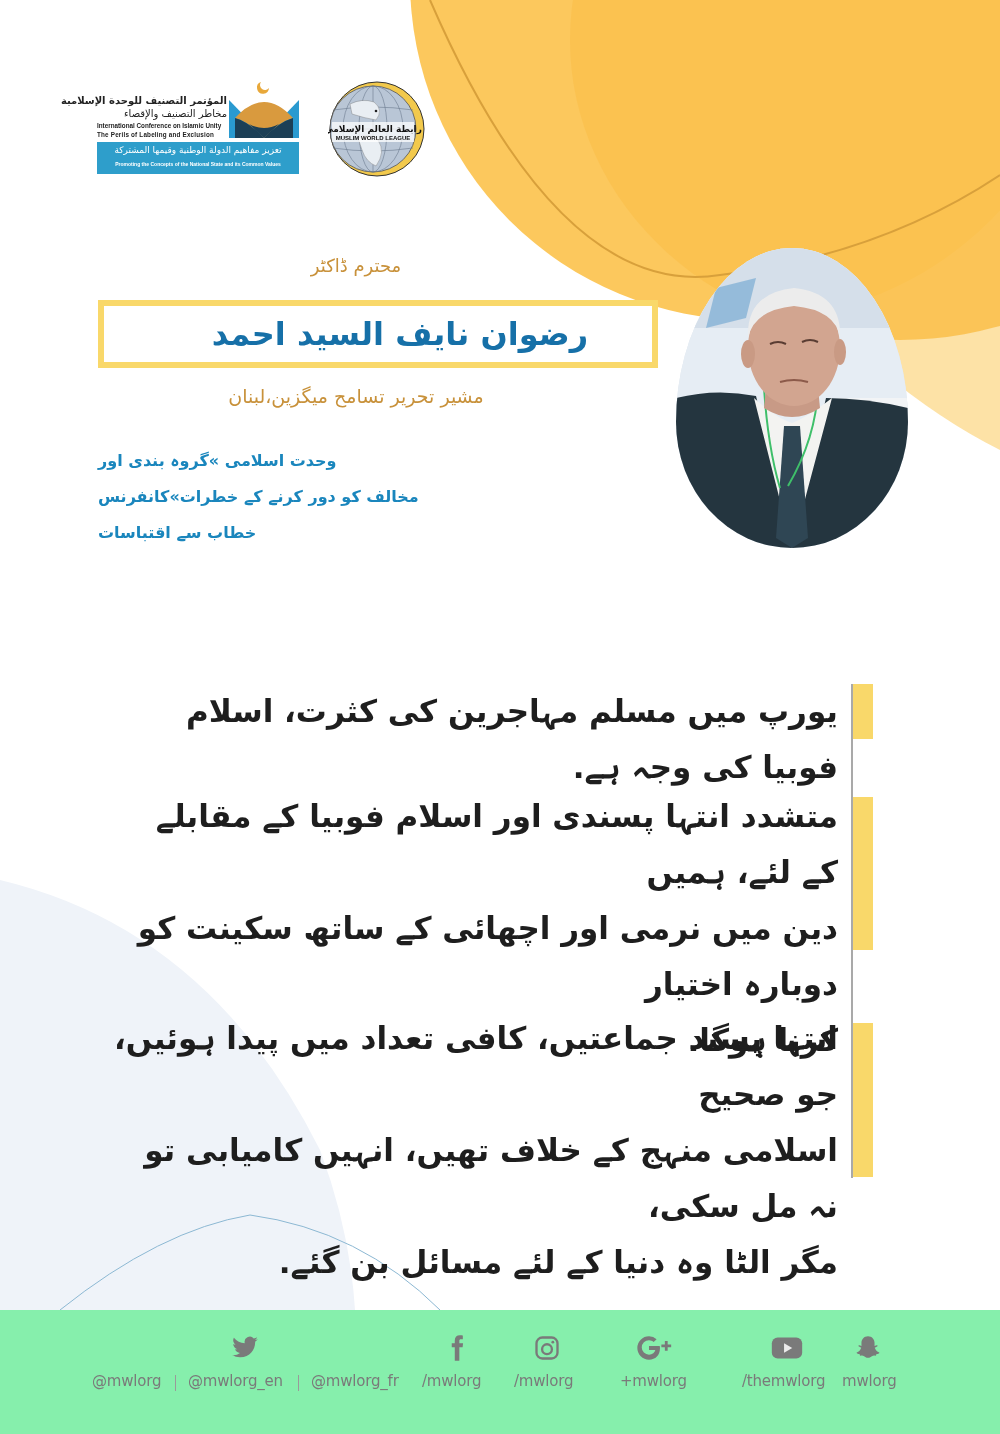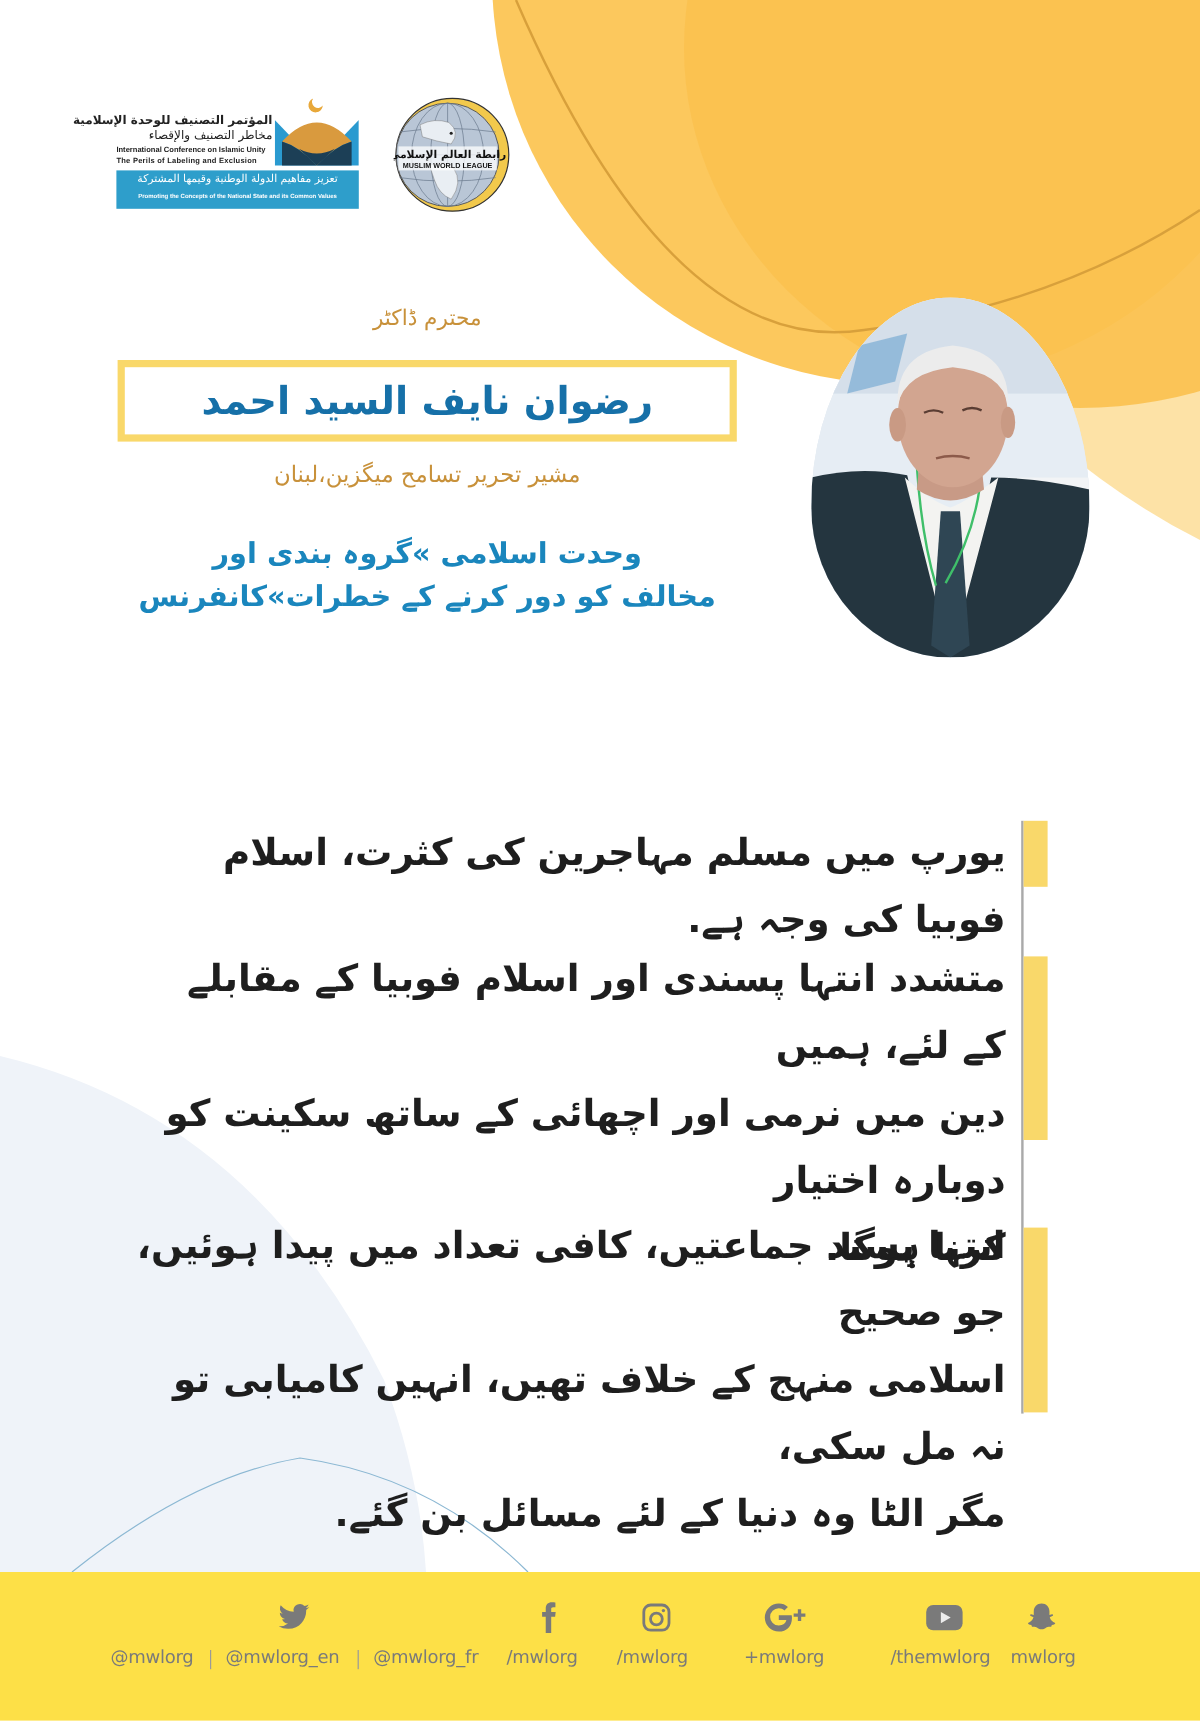--- a/index.html
+++ b/index.html
@@ -29,50 +29,50 @@
   .mwl-logo { left: 328px; top: 80px; width: 98px; height: 98px; z-index: 2; text-align: right; }
 
   
   .honorific {
     left: 98px; width: 516px; top: 255px; text-align: center; direction: rtl;
     color: #c8913a; font-size: 18px; z-index: 2;
   }
   .name-box {
     left: 98px; top: 300px; width: 504px; height: 56px;
     border: 6px solid #f9d86a; background: #fff; z-index: 2;
-    display: flex; align-items: center; justify-content: center;
+    display: flex; align-items: center; justify-content: center; padding-left: 44px;
   }
   .name-box span { color: #1670a8; font-size: 32px; font-weight: bold; direction: rtl; }
   .position {
     left: 98px; width: 516px; top: 385px; text-align: center; direction: rtl;
     color: #c8913a; font-size: 19px; z-index: 2;
   }
   .headline {
-    left: 98px; width: 516px; top: 443px; text-align: center; direction: rtl;
-    color: #1a86bd; font-size: 24px; font-weight: bold; line-height: 36px; z-index: 2;
+    left: 98px; width: 516px; top: 443px; text-align: left; direction: rtl;
+    color: #1a86bd; font-size: 16px; font-weight: bold; line-height: 36px; z-index: 2;
   }
 
   
   .photo {
     left: 676px; top: 248px; width: 232px; height: 300px; z-index: 2;
     border-radius: 50% 50% 50% 50% / 58% 58% 42% 42%;
     overflow: hidden; background: #dfe6ee;
   }
 
   
   .quote-rail { left: 851px; top: 684px; width: 2px; height: 494px; background: #a9a9a9; z-index: 2; }
   .quote-bar { position: absolute; left: 853px; width: 20px; background: #f9d86a; z-index: 2; }
   .quote-text {
     position: absolute; left: 110px; width: 728px; text-align: right; direction: rtl;
     color: #1e1e1e; font-size: 31px; font-weight: bold; z-index: 2;
     line-height: 56px;
   }
 
   
-  .footer { left: 0; top: 1310px; width: 1000px; height: 124px; background: #fde047; z-index: 3; }
+  .footer { left: 0; top: 1310px; width: 1000px; height: 124px; background: #86efac; z-index: 3; }
   .social { position: absolute; top: 0; height: 124px; }
   .social .icon { position: absolute; top: 24px; width: 30px; height: 28px; fill: #7a7a7a; color: #7a7a7a; }
   .social .handle {
     position: absolute; top: 62px; white-space: nowrap; color: #7a7a7a;
     font-family: "DejaVu Sans", sans-serif; font-size: 15px; letter-spacing: -0.2px;
   }
   .sep { position: absolute; top: 65px; width: 1px; height: 16px; background: #9a9a9a; }
 </style>
 </head>
 <body>
@@ -134,20 +134,21 @@
 </div>
 
 <div class="abs honorific">محترم ڈاکٹر</div>
 <div class="abs name-box">
   <span>رضوان نایف السید احمد</span>
 </div>
 <div class="abs position">مشیر تحریر تسامح میگزین،لبنان</div>
 <div class="abs headline">
   <div>وحدت اسلامی »گروہ بندی اور</div>
   <div>مخالف کو دور کرنے کے خطرات»کانفرنس</div>
+  <div>خطاب سے اقتباسات</div>
 </div>
 
 <div class="abs photo">
   <svg width="232" height="300" viewBox="0 0 232 300">
     <rect width="232" height="300" fill="#e6edf4"></rect>
     <rect x="0" y="0" width="232" height="80" fill="#d5dfea"></rect>
     <path d="M40 40 L80 30 L70 70 L30 80z" fill="#6aa3cf" opacity="0.6"></path>
     <rect x="150" y="150" width="82" height="60" fill="#f2f4f6"></rect>
 
     <path d="M0 150 Q40 140 80 148 L116 300 L0 300z" fill="#24353f"></path>

